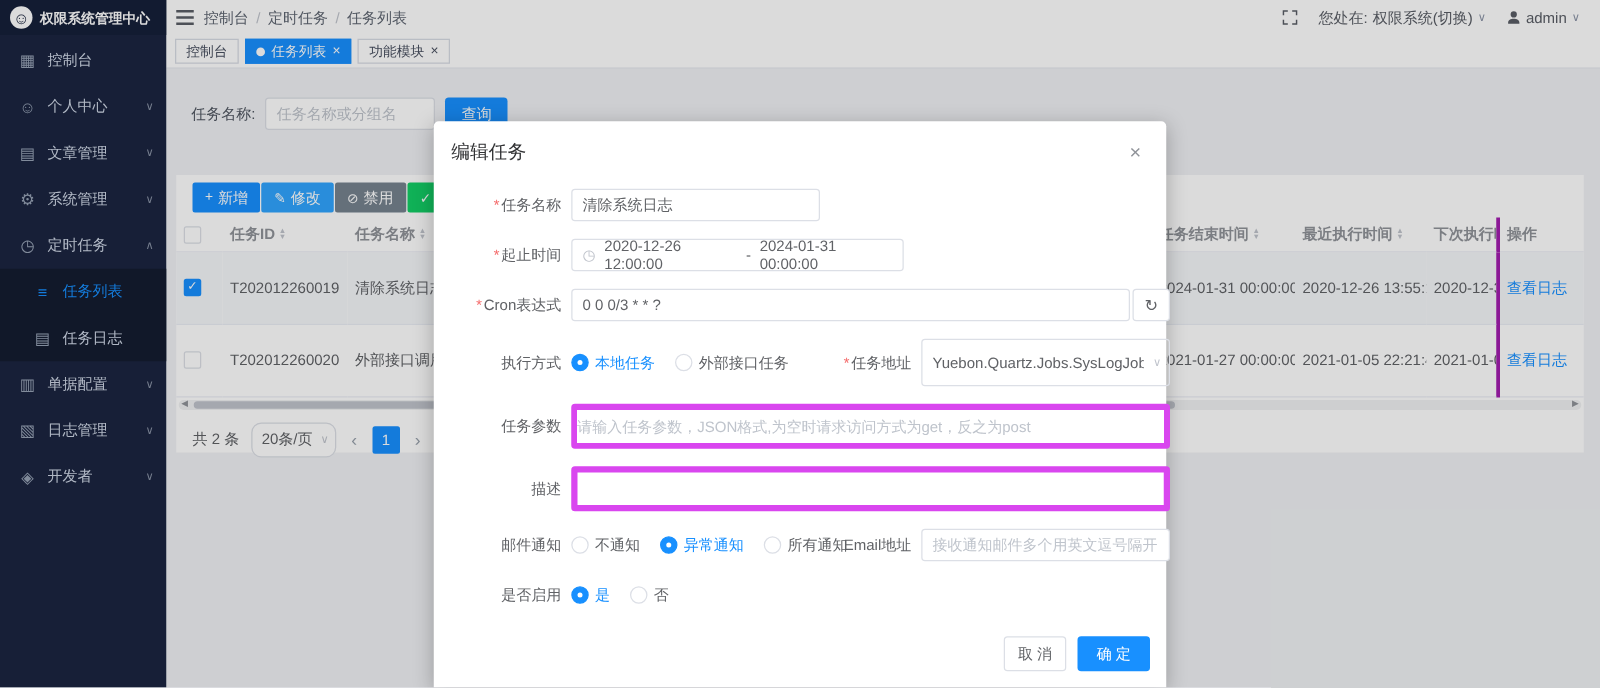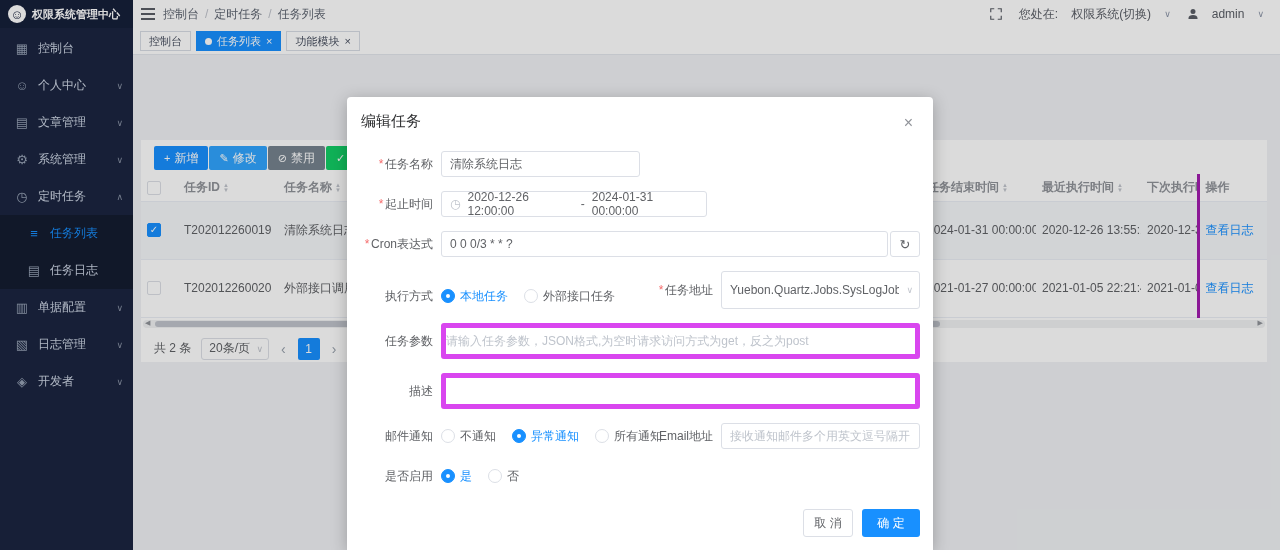--- a/index.html
+++ b/index.html
@@ -20,21 +20,21 @@
   .submenu .menu-item { padding-left:26px; }
   .menu-item.active, .menu-item.active .mi-icon { color:#1890ff; }
 
   
   .topbar { position:absolute; left:133px; top:0; right:0; height:28px; background:#fff; display:flex; align-items:center; z-index:5; }
   .hamburger { width:30px; height:28px; display:flex; flex-direction:column; justify-content:center; align-items:center; gap:3px; cursor:pointer; }
   .hamburger i { display:block; width:14px; height:2px; background:#5a5e66; }
   .breadcrumb { display:flex; align-items:center; gap:6px; color:#5f6672; }
   .breadcrumb .sep { color:#c0c4cc; }
   .topbar-right { margin-left:auto; display:flex; align-items:center; gap:16px; padding-right:16px; color:#5a5e66; }
-  .tb-group { display:flex; align-items:center; gap:13px; cursor:pointer; }
+  .tb-group { display:flex; align-items:center; gap:4px; cursor:pointer; }
   .tb-caret { font-size:9px; color:#8a93a6; }
 
   
   .tabbar { position:absolute; left:133px; top:28px; right:0; height:27px; background:#fff; border-bottom:1px solid #e4e7ed; display:flex; align-items:center; padding-left:7px; gap:5px; z-index:5; }
   .tab { height:20px; display:inline-flex; align-items:center; gap:5px; padding:0 8px; border:1px solid #d8dce5; background:#fff; color:#495060; font-size:11px; cursor:pointer; white-space:nowrap; }
   .tab.active { background:#1890ff; border-color:#1890ff; color:#fff; }
   .tab .tab-dot { width:7px; height:7px; border-radius:50%; background:#fff; flex:none; }
   .tab .tab-close { font-size:11px; line-height:1; }
 
   
@@ -64,34 +64,34 @@
   .cbx { display:inline-block; width:14px; height:14px; border:1px solid #dcdfe6; border-radius:2px; background:#fff; vertical-align:middle; text-align:center; line-height:12px; font-size:10px; color:transparent; cursor:pointer; }
   .cbx.checked { background:#1890ff; border-color:#1890ff; color:#fff; }
   .link { color:#1890ff; cursor:pointer; }
 
   .hscroll { position:relative; height:8px; margin:2px 2px 0 2px; background:#f0f1f3; border-radius:4px; }
   .hscroll .thumb { position:absolute; left:12px; top:1px; width:70%; height:6px; background:#c0c4cc; border-radius:3px; }
   .hscroll .arr { position:absolute; top:-1px; font-size:7px; color:#909399; }
   .hscroll .arr.l { left:2px; } .hscroll .arr.r { right:2px; }
 
   .pagination { display:flex; align-items:center; gap:10px; padding:10px 0 0 13px; color:#606266; }
-  .page-size { position:relative; height:22px; min-width:62px; border:1px solid #dcdfe6; border-radius:3px; background:#fff; display:flex; align-items:center; padding:0 18px 0 7px; cursor:pointer; }
+  .page-size { position:relative; height:28px; min-width:62px; border:1px solid #dcdfe6; border-radius:8px; background:#fff; display:flex; align-items:center; padding:0 18px 0 7px; cursor:pointer; }
   .page-size .ps-caret { position:absolute; right:5px; font-size:9px; color:#c0c4cc; }
   .page-arrow { color:#97a0ab; font-size:14px; cursor:pointer; padding:0 2px; }
   .page-num { min-width:22px; height:22px; display:flex; align-items:center; justify-content:center; border-radius:2px; cursor:pointer; }
   .page-num.active { background:#1890ff; color:#fff; }
 
   
   .modal-mask { position:absolute; inset:0; background:rgba(0,0,0,0.14); z-index:40; }
   .modal { position:absolute; left:347px; top:97px; width:586px; height:453px; background:#fff; border-radius:4px 4px 0 0; box-shadow:0 3px 16px rgba(0,0,0,0.25); z-index:50; }
   .modal-header { padding:15px 20px 6px 14px; display:flex; align-items:flex-end; }
   .modal-title { font-size:15px; color:#303133; }
   .modal-close { margin-left:auto; font-size:16px; color:#909399; cursor:pointer; line-height:1; }
   .modal-body { padding:14px 13px 0 0; }
-  .frow { display:flex; align-items:flex-end; margin-bottom:14px; }
+  .frow { display:flex; align-items:center; margin-bottom:14px;margin-left:16px; }
   .col { width:293px; flex:none; display:flex; align-items:center; }
   .col.wide { width:573px; }
   .flabel { width:94px; flex:none; text-align:right; padding-right:8px; color:#606266; line-height:26px; white-space:nowrap; }
   .col .flabel.r2 { width:81px; }
   .req { color:#f56c6c; margin-right:2px; }
   .ctl-input { width:199px; height:26px; border:1px solid #dcdfe6; border-radius:3px; padding:0 8px; font-size:12px; color:#606266; font-family:inherit; }
   .ctl-input::placeholder, .ctl-textarea::placeholder { color:#bfc4cc; }
   .range-picker { width:266px; height:26px; border:1px solid #dcdfe6; border-radius:3px; display:flex; align-items:center; gap:7px; padding:0 8px; color:#606266; cursor:pointer; }
   .range-picker .clock { color:#c0c4cc; font-size:12px; }
   .cron-wrap { display:flex; gap:2px; width:479px; }
@@ -214,20 +214,25 @@
     <span>任务列表</span>
     <span class="tab-close">×</span>
   </span>
   <span class="tab">
     <span>功能模块</span>
     <span class="tab-close">×</span>
   </span>
 </div>
 
 <main class="content">
+  <div class="search-row">
+    <span class="search-label">任务名称:</span>
+    <input class="search-input" placeholder="任务名称或分组名" style="">
+    <button class="btn-query">查询</button>
+  </div>
 
   <section class="table-card">
     <div class="toolbar">
       <button class="tbtn add">
         <span class="ti">+</span>
         <span>新增</span>
       </button>
       <button class="tbtn edit">
         <span class="ti">✎</span>
         <span>修改</span>

